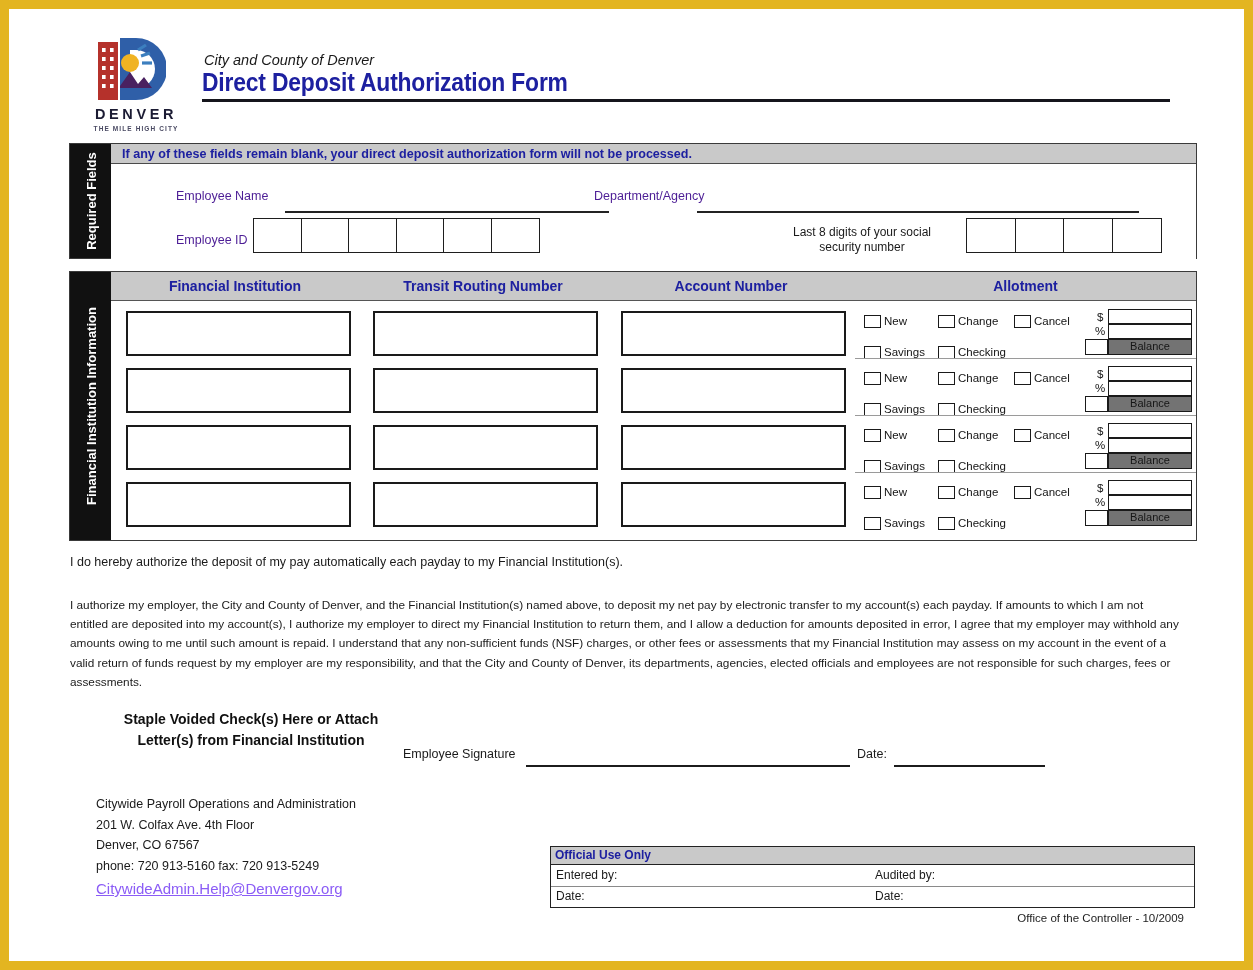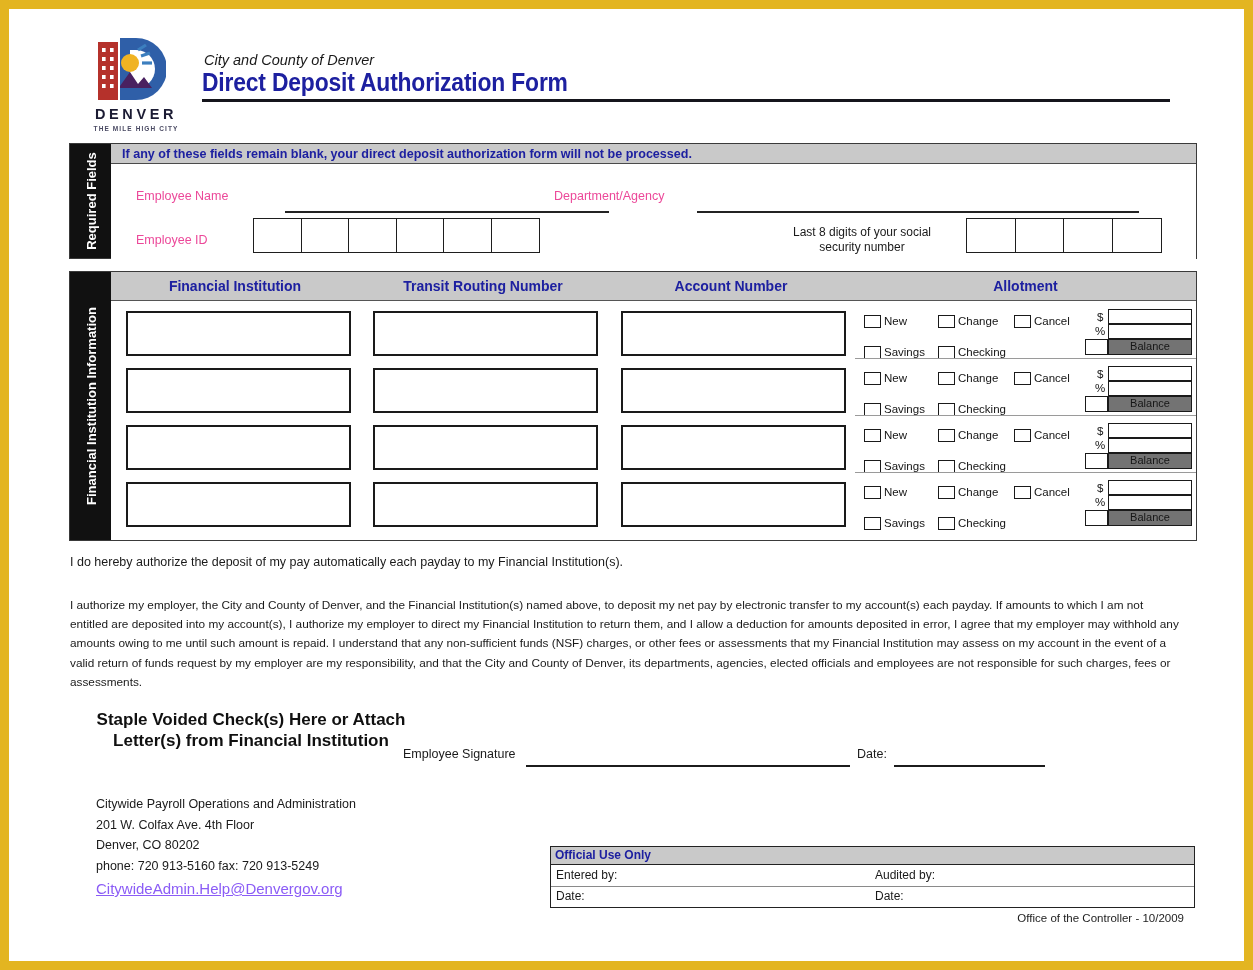--- a/index.html
+++ b/index.html
@@ -107,21 +107,21 @@
     box-sizing: border-box;
   }
   .req-banner span {
     position: absolute; left: 11px; top: 2px;
     font-weight: bold; font-size: 13.5px; color: #1d20a0;
     transform: scaleX(0.93); transform-origin: left top;
     white-space: nowrap;
   }
   .req-body { position: absolute; left: 41px; top: 21px; width: 1085px; height: 94px; background: #fff; }
 
-  .lbl { position: absolute; font-size: 12.5px; color: #ec4899; white-space: nowrap; }
+  .lbl { position: absolute; font-size: 12.5px; color: #4c1d95; white-space: nowrap; margin-left: 40px; }
   .ruleline { position: absolute; height: 2px; background: #232323; }
 
   .idcells { position: absolute; display: flex; }
   .idcells .cell {
     border: 1.5px solid #1e1e1e;
     box-sizing: border-box;
     background: #fff;
     margin-left: -1.5px;
   }
   .idcells .cell:first-child { margin-left: 0; }
@@ -197,21 +197,21 @@
     width: 1110px;
     font-size: 11.8px; color: #1a1a1a;
     line-height: 19.2px;
     text-align: left;
   }
 
   
   .staple {
     position: absolute; left: 72px; top: 697px;
     width: 330px;
-    font-weight: bold; font-size: 17px; color: #101010;
+    font-weight: bold; font-size: 14px; color: #101010;
     line-height: 21px;
     text-align: center;
   }
   .sig-lbl { position: absolute; left: 389px; top: 735px; font-size: 12.5px; color: #1a1a1a; }
   .sig-line { position: absolute; left: 512px; top: 753px; width: 324px; height: 2px; background: #1c1c1c; }
   .date-lbl { position: absolute; left: 843px; top: 735px; font-size: 12.5px; color: #1a1a1a; }
   .date-line { position: absolute; left: 880px; top: 753px; width: 151px; height: 2px; background: #1c1c1c; }
 
   
   .ret { position: absolute; left: 56px; top: 782px; font-size: 12.5px; color: #1a1a1a; line-height: 20.5px; }
@@ -473,21 +473,21 @@
   </div>
 
   <div class="sig-lbl">Employee Signature</div>
   <div class="sig-line"></div>
   <div class="date-lbl">Date:</div>
   <div class="date-line"></div>
 
   <div class="ret">
     <div class="indent">Citywide Payroll Operations and Administration</div>
     <div class="indent">201 W. Colfax Ave. 4th Floor</div>
-    <div class="indent">Denver, CO 80202</div>
+    <div class="indent">Denver, CO 67567</div>
     <div class="indent">phone: 720 913-5160      fax: 720 913-5249</div>
     <a class="email" href="#">CitywideAdmin.Help@Denvergov.org</a>
   </div>
 
   <div class="official">
     <div class="official-head">
       <span>Official Use Only</span>
     </div>
     <div class="official-row" style="top:18px;">
       <span class="c1">Entered by:</span>

